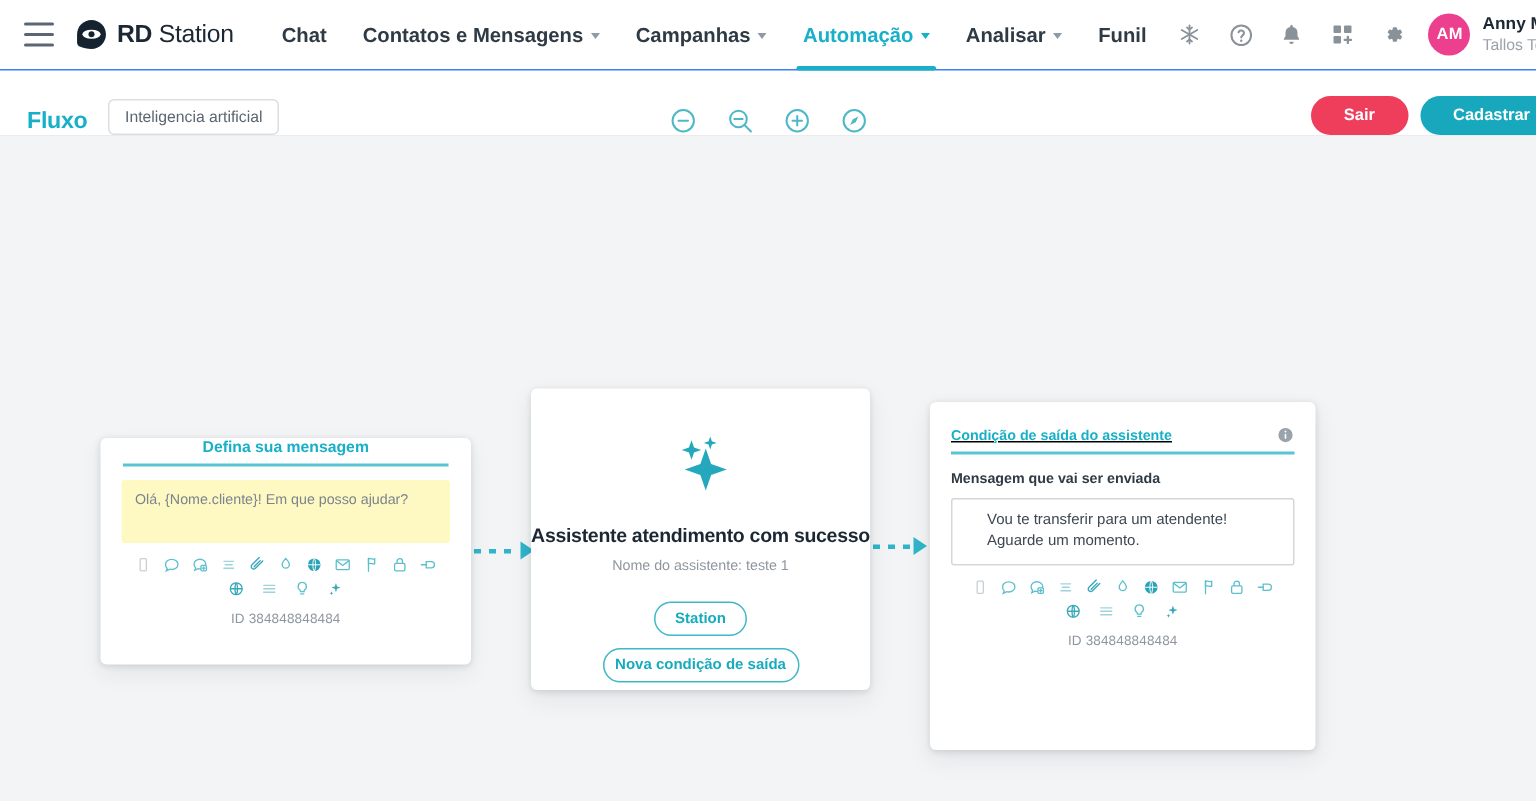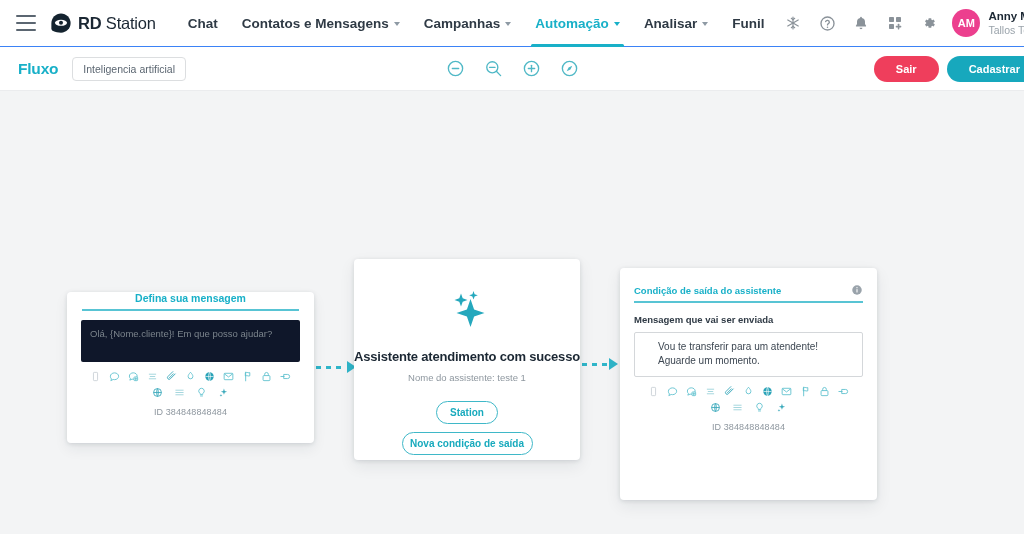--- a/index.html
+++ b/index.html
@@ -66,21 +66,21 @@
   }
   .user-meta { line-height: 1.15; }
   .user-name { font-size: 11.5px; font-weight: 700; color: #1b2733; white-space: nowrap; }
   .user-org { font-size: 10.5px; color: #9aa3ab; white-space: nowrap; }
 
   
   .subbar {
     position: absolute; top: 47px; left: 0;
     width: 1024px; height: 44px;
     background: #ffffff;
-    display: flex; align-items: center;
+    display: flex; align-items: flex-end;
     border-bottom: 1px solid #ebecee;
     z-index: 15;
   }
   .fluxo-title {
     font-size: 15.5px; font-weight: 700; color: #18b0c8;
     margin-left: 18px; margin-right: 14px; letter-spacing: -0.2px;
   }
   .ai-tab {
     font-size: 10.5px; color: #5b6671;
     border: 1px solid #dcdee0; border-radius: 4px;
@@ -125,21 +125,21 @@
     left: 620px; top: 177px; width: 257px; height: 232px;
     box-shadow: 0 1px 4px rgba(27,39,51,0.13), 0 6px 16px rgba(27,39,51,0.08);
   }
 
   .card-title-teal {
     text-align: center; font-size: 10.5px; font-weight: 700; color: #18b0c8;
   }
   .title-rule { height: 1.5px; background: #58c4d4; margin: 5px 15px 0 15px; }
 
   .msg-box {
-    margin: 9px 14px 0 14px; background: #0f172a; border-radius: 2px;
+    margin: 9px 14px 0 14px; background: #fef9c3; border-radius: 2px;
     padding: 8px 9px; height: 42px;
     font-size: 9.5px; color: #7b848c; line-height: 1.3;
   }
 
   .icon-rows { margin-top: 9px; }
   .icon-row { display: flex; justify-content: center; align-items: center; gap: 8px; }
   .icon-row.second { margin-top: 5px; gap: 11px; }
   .mini-icon { width: 11px; height: 11px; display: block; cursor: pointer; }
 
   .node-id {
@@ -157,21 +157,21 @@
     display: block; margin: 0 auto; background: #fff;
     border: 1px solid #3fb8c8; border-radius: 14px;
     color: #18aabd; font-size: 10px; font-weight: 600;
     padding: 5px 0; cursor: pointer; text-align: center;
     font-family: "Liberation Sans", sans-serif;
   }
   #btn-editar { width: 62px; margin-top: 18px; }
   #btn-nova-condicao { width: 131px; margin-top: 8px; }
 
   
-  .cond-head { display: flex; align-items: center; padding: 16px 14px 0 14px; }
+  .cond-head { display: flex; align-items: center; padding: 16px 14px 0 14px; text-decoration: underline; }
   .cond-head-label { font-size: 9.5px; color: #18b0c8; font-weight: 600; }
   .info-icon { margin-left: auto; width: 12px; height: 12px; cursor: pointer; display: block; }
   .cond-rule { height: 1.5px; background: #58c4d4; margin: 5px 14px 0 14px; }
 
   .select-box {
     margin: 12px 14px 0 14px; height: 30px;
     border: 1px solid #d4d7da; border-radius: 3px; background: #fff;
     display: flex; align-items: center; padding: 0 9px; cursor: pointer;
   }
   .select-value { font-size: 11px; color: #3d4752; }

